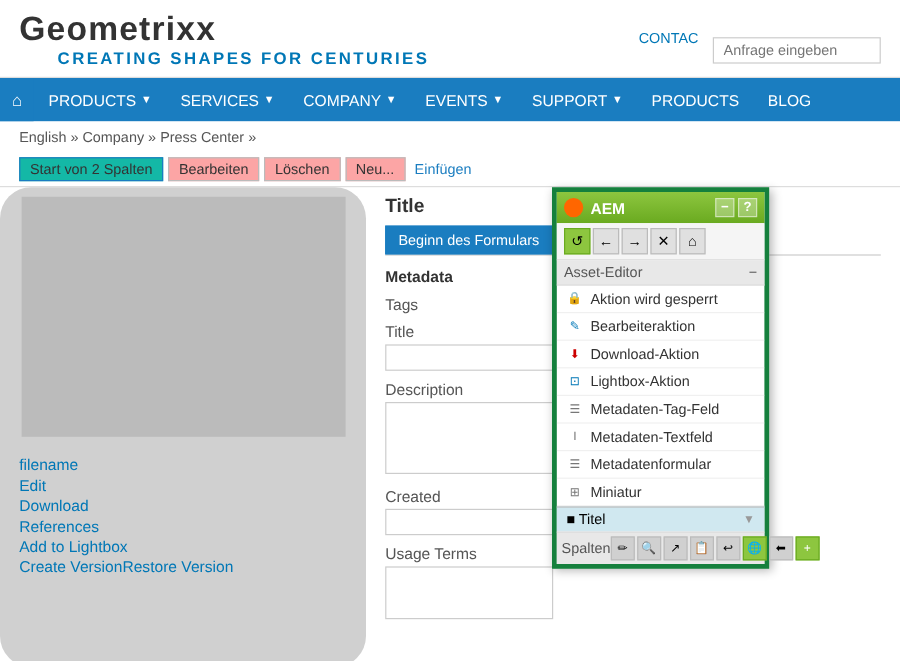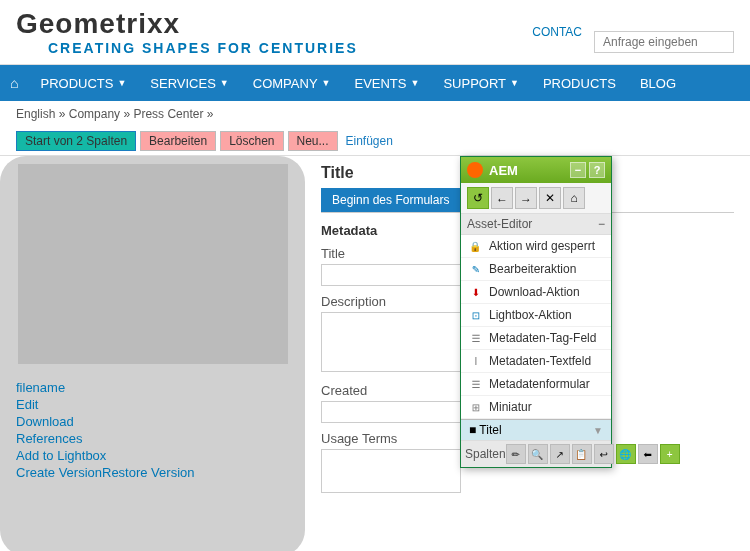--- a/index.html
+++ b/index.html
@@ -50,23 +50,23 @@
     .field-label { font-size: 13px; color: #555; margin-bottom: 3px; margin-top: 8px; }
     .field-input { width: 140px; height: 22px; border: 1px solid #ccc; padding: 2px 4px; font-size: 12px; }
     .field-textarea { width: 140px; height: 60px; border: 1px solid #ccc; padding: 2px 4px; font-size: 12px; resize: none; }
     .field-textarea-sm { width: 140px; height: 44px; border: 1px solid #ccc; padding: 2px 4px; font-size: 12px; resize: none; }
 
     
     .aem-panel {
       position: absolute;
       top: 0;
       left: 460px;
-      width: 152px;
+      width: 181px;
       background: #fff;
-      border: 1px solid #15803d;
+      border: 4px solid #15803d;
       box-shadow: 2px 2px 8px rgba(0,0,0,0.3);
       z-index: 100;
     }
     .aem-header {
       background: linear-gradient(to bottom, #8dc63f, #6aaa20);
       display: flex;
       align-items: center;
       justify-content: space-between;
       padding: 4px 6px;
       height: 26px;
@@ -152,20 +152,21 @@
     </div>
   </div>
 
   <div class="right-panel">
     <div class="form-title">Title</div>
     <div class="tab-bar">
       <div class="tab active">Beginn des Formulars</div>
       <div class="tab">Bearbeite...</div>
     </div>
     <div class="section-label">Metadata</div>
+    <div class="field-label">Tags</div>
     <div class="field-label">Title</div>
     <input class="field-input" type="text" style="">
     <div class="field-label">Description</div>
     <textarea class="field-textarea" style=""></textarea>
     <div class="field-label">Created</div>
     <input class="field-input" type="text" style="">
     <div class="field-label">Usage Terms</div>
     <textarea class="field-textarea-sm" style=""></textarea>
   </div>
 

